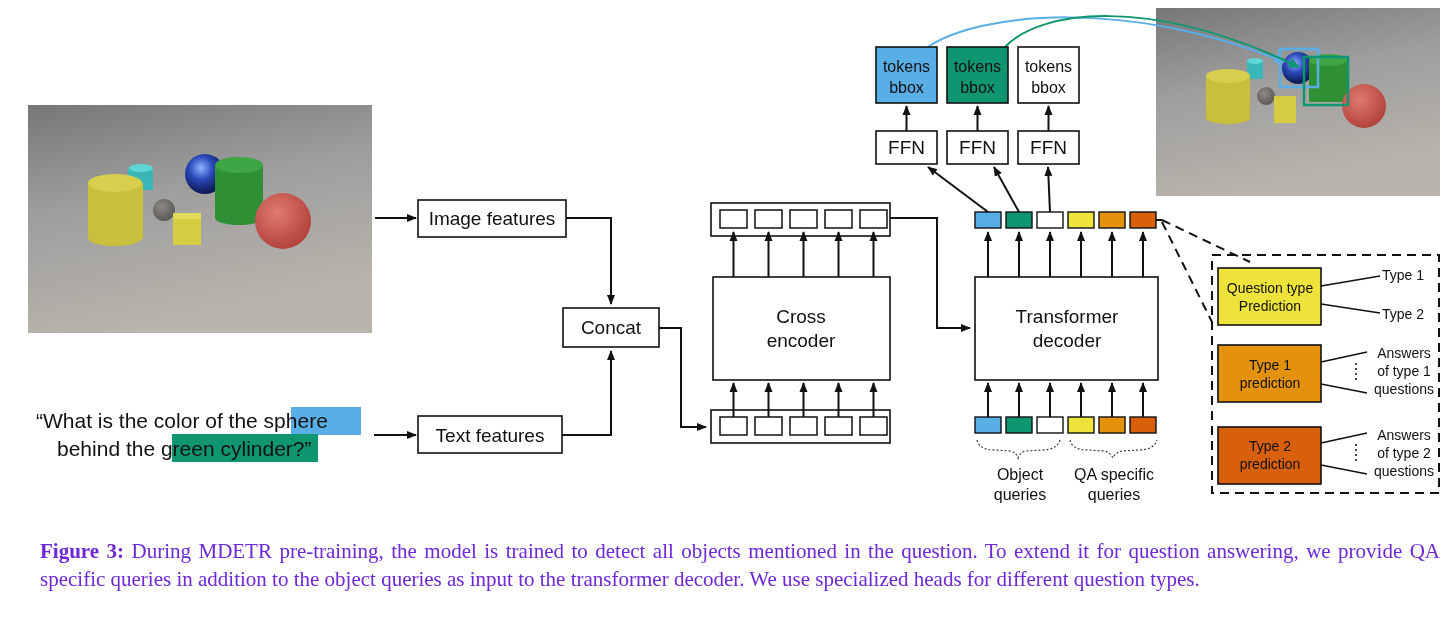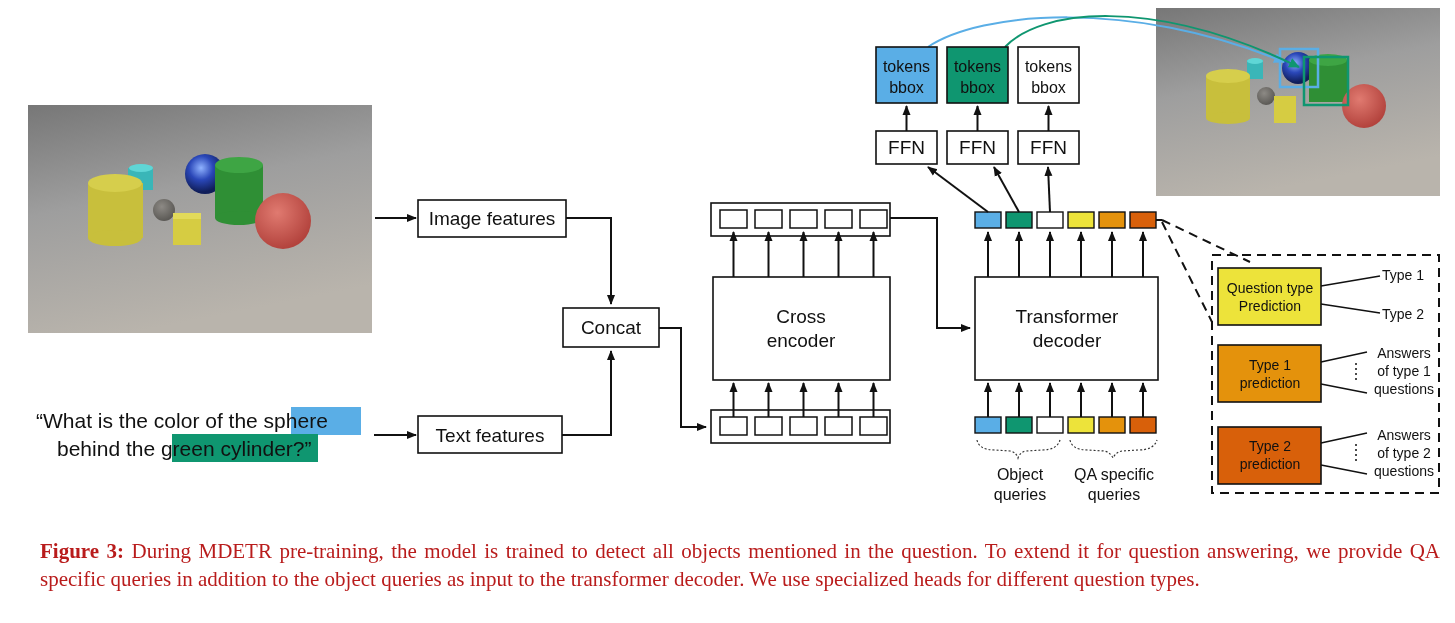--- a/index.html
+++ b/index.html
@@ -1,19 +1,19 @@
 <!DOCTYPE html>
 <html><head>
 <meta charset="utf-8">
 <style>
   html, body { margin:0; padding:0; background:#fff; }
   body { width:1455px; height:623px; position:relative; overflow:hidden; font-family:"Liberation Sans", sans-serif; }
   svg#diagram { position:absolute; left:0; top:0; }
   .lbl { font-family:"Liberation Sans", sans-serif; fill:#111; }
-  .caption { position:absolute; left:40px; top:537px; width:1400px; font-family:"Liberation Serif", serif; font-size:21px; line-height:28px; color:#b91c1c; text-align:justify; }
+  .caption { position:absolute; left:40px; top:537px; width:1400px; font-family:"Liberation Serif", serif; font-size:21px; line-height:28px; color:#6d28d9; text-align:justify; }
   .caption b { font-weight:bold; }
 </style>
 </head>
 <body>
 
 <svg id="diagram" width="1455" height="530" xmlns="http://www.w3.org/2000/svg">
   <defs>
     <marker id="ah" markerWidth="10" markerHeight="10" refX="9" refY="5" orient="auto" markerUnits="userSpaceOnUse">
       <path d="M0,1 L10,5 L0,9 z" fill="#111"></path>
     </marker>

